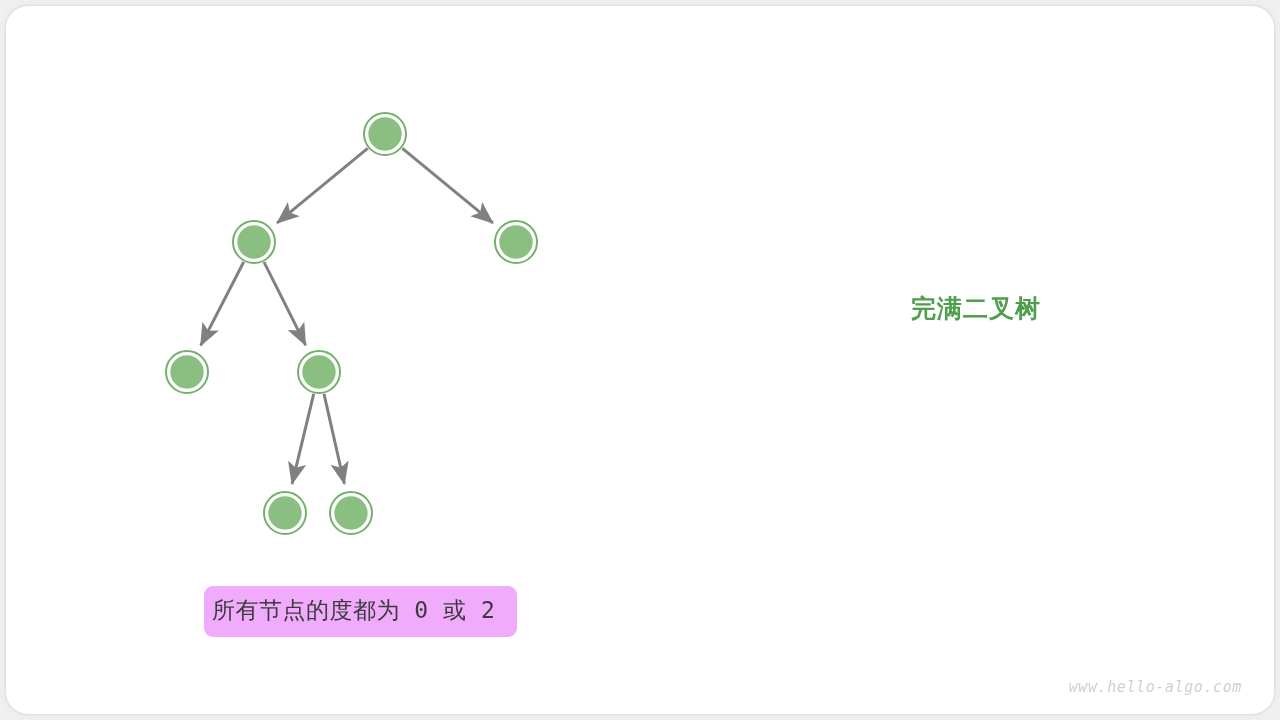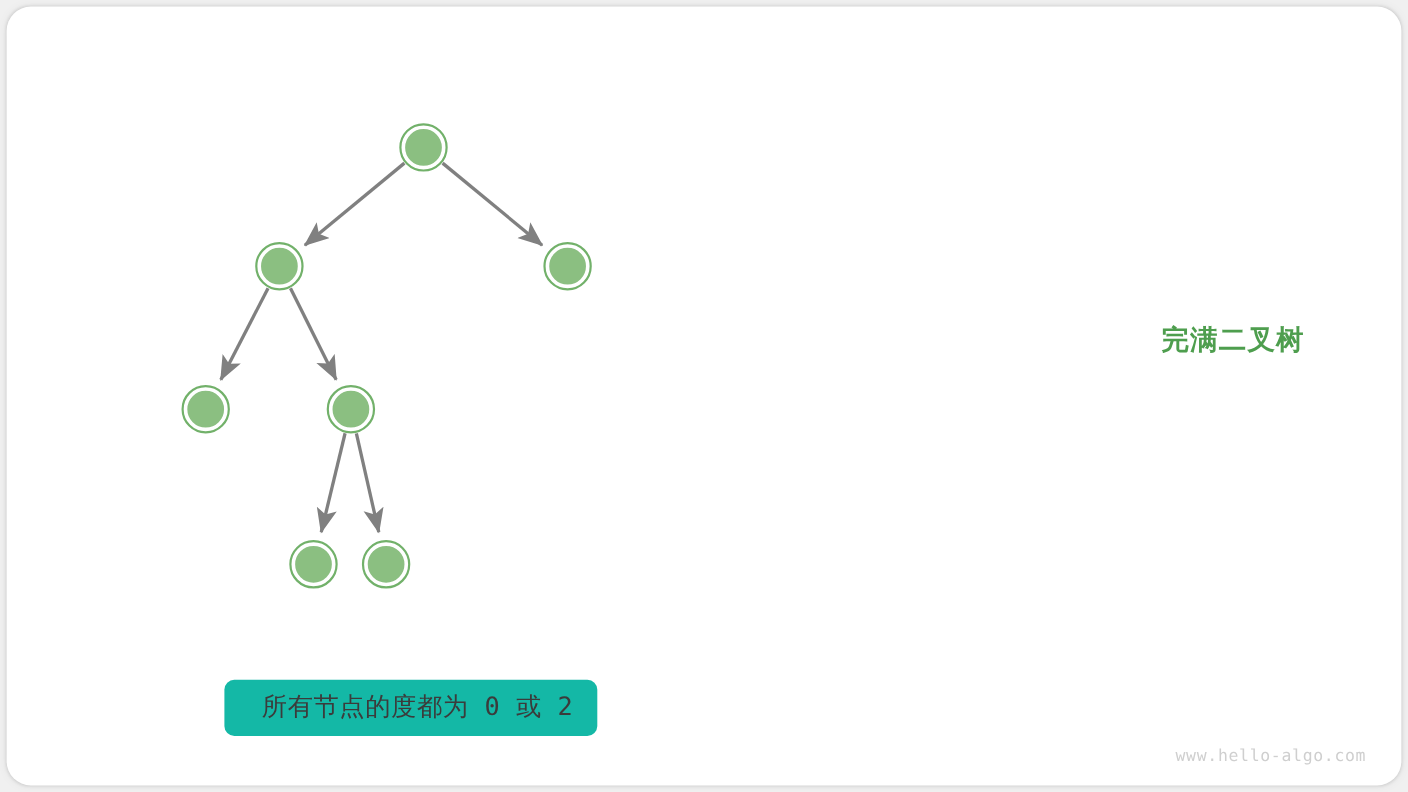--- a/index.html
+++ b/index.html
@@ -43,50 +43,50 @@
     text-align: center;
   }
   .title-cn {
     font-family: "DejaVu Sans", "Liberation Sans", sans-serif;
     font-size: 25px;
     font-weight: bold;
     color: #4e9e4e;
     letter-spacing: 1px;
     line-height: 1.2;
     margin: 0;
-    text-align: right;
   }
   .title-en {
     font-family: "DejaVu Sans Mono", "Liberation Mono", monospace;
     font-size: 23px;
     color: #3b3b3b;
     letter-spacing: 1.2px;
     margin: 28px 0 0 0;
   }
   .caption-box {
     position: absolute;
     left: 198px;
-    top: 612px;
-    padding: 9px 22px 11px 34px;
-    background: #14b8a6;
+    top: 580px;
+    padding: 9px 22px 11px 8px;
+    background: #f0abfc;
     border-radius: 9px;
     font-family: "DejaVu Sans Mono", "Liberation Mono", monospace;
     font-size: 23px;
     color: #3b3b3b;
     white-space: nowrap;
     letter-spacing: 0.5px;
   }
   .watermark {
     position: absolute;
     right: 32px;
     bottom: 18px;
     font-family: "DejaVu Sans Mono", "Liberation Mono", monospace;
     font-size: 15px;
     color: #cfcfcf;
     letter-spacing: 0.6px;
+    font-style: italic;
   }
 </style>
 </head>
 <body>
 
 <div id="page">
   <div id="card">
 
     <svg id="tree-svg" viewBox="0 0 1268 708">
       <defs>

